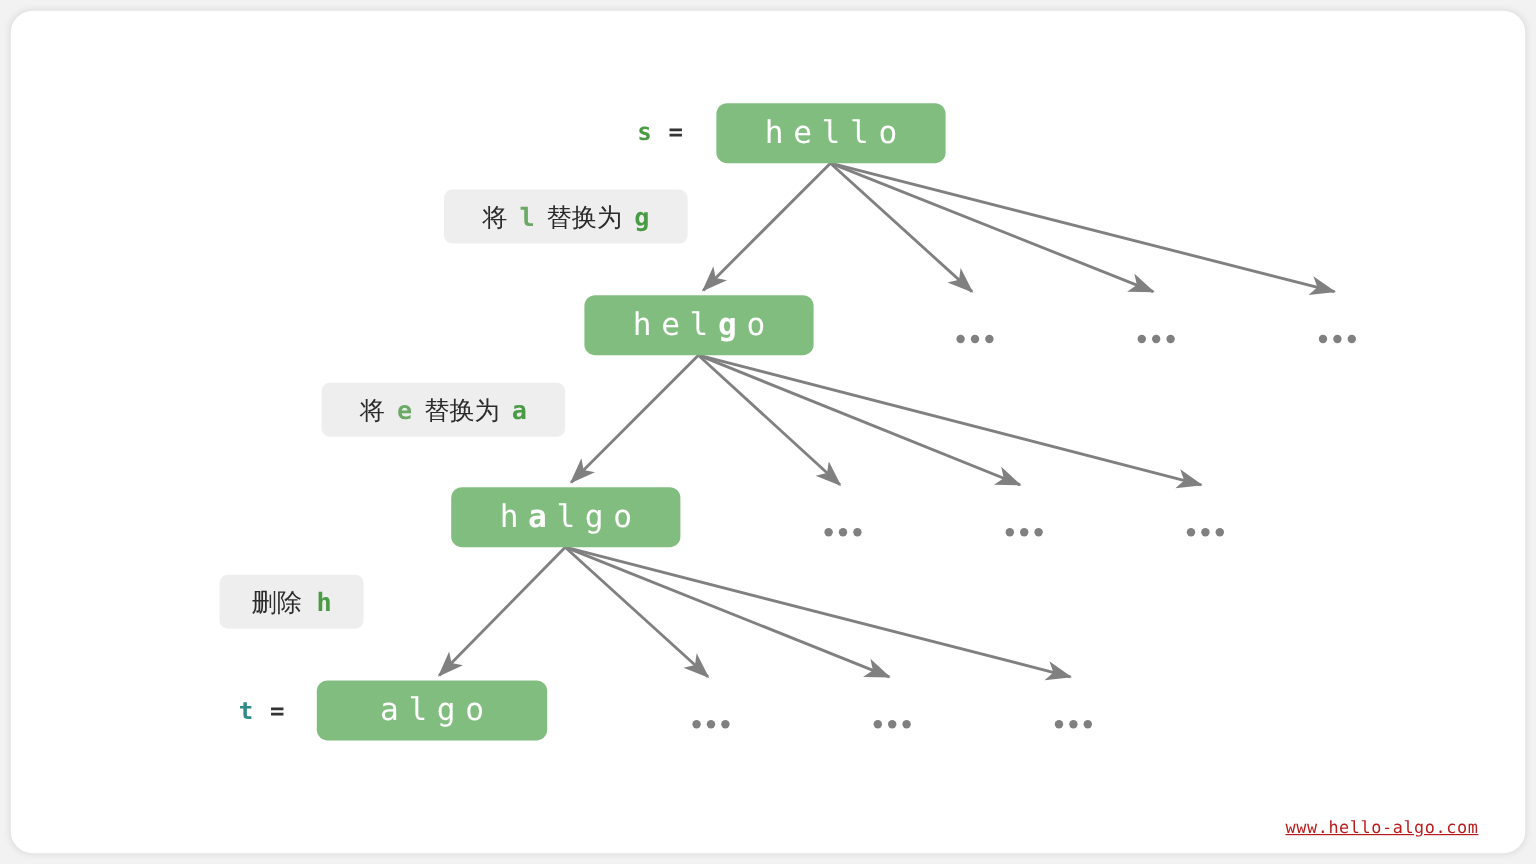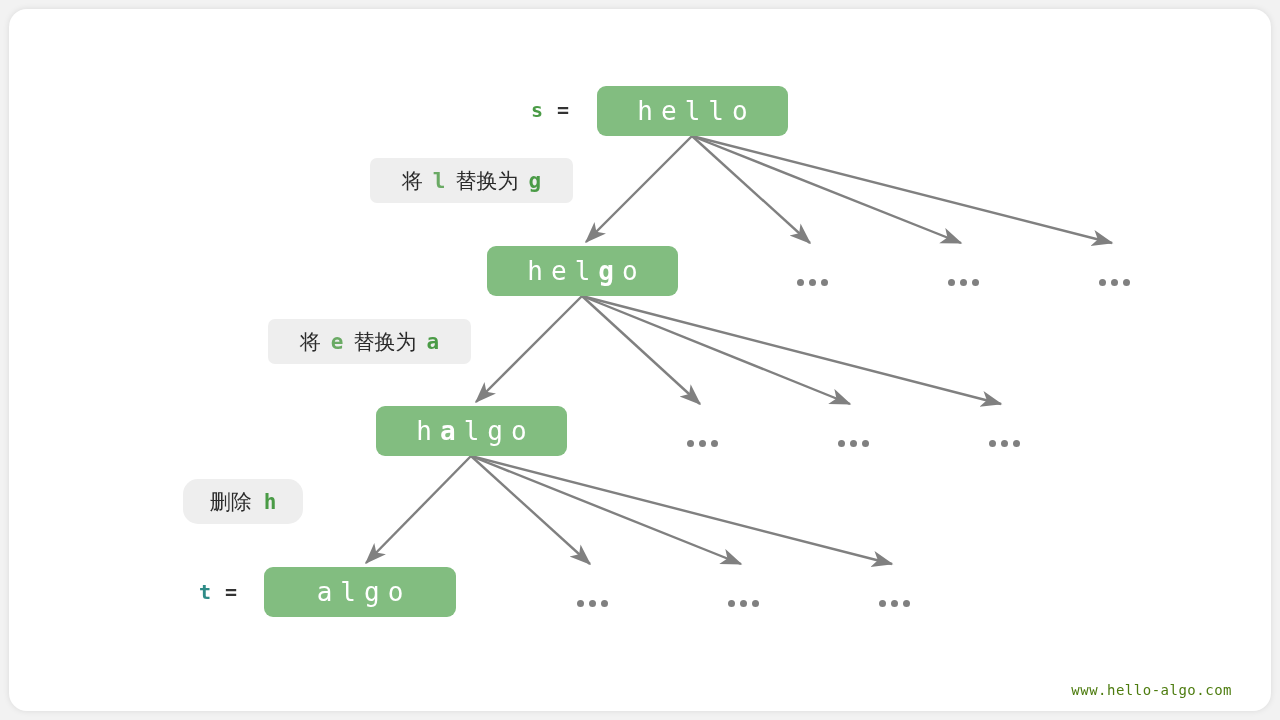--- a/index.html
+++ b/index.html
@@ -108,23 +108,24 @@
     background: #808080;
   }
 
   
   #watermark {
     position: absolute;
     right: 48px;
     bottom: 22px;
     font-family: "DejaVu Sans Mono", monospace;
     font-size: 14px;
-    color: #4d7c0f;
+    color: #b91c1c;
     letter-spacing: 0.5px;
     white-space: pre;
+    text-decoration: underline;
   }
 </style>
 </head>
 <body>
 
 <div id="canvas">
   <div id="card"></div>
 
   <svg id="edges" viewBox="0 0 1280 720" width="1280" height="720">
     <defs>
@@ -217,21 +218,21 @@
   <div class="ellipsis" style="left:989px; top:440px;">
     <span></span>
       <span></span>
       <span></span>
   </div>
 
   <div class="node" style="left:376px; top:406px; width:191px; height:50px; padding-left:8px;">
     <span class="ch">h</span><span class="ch hl">a</span><span class="ch">l</span><span class="ch">g</span><span class="ch">o</span>
   </div>
 
-  <div class="annot" style="left:183px; top:479px; width:120px; height:45px;border-radius:15px;">
+  <div class="annot" style="left:183px; top:479px; width:120px; height:45px;">
     <span>删除</span>
     <span style="width:12px;"></span>
     <span class="mono" style="color:#4a9b46;">h</span>
   </div>
 
   <div class="ellipsis" style="left:577px; top:600px;">
     <span></span>
       <span></span>
       <span></span>
   </div>

